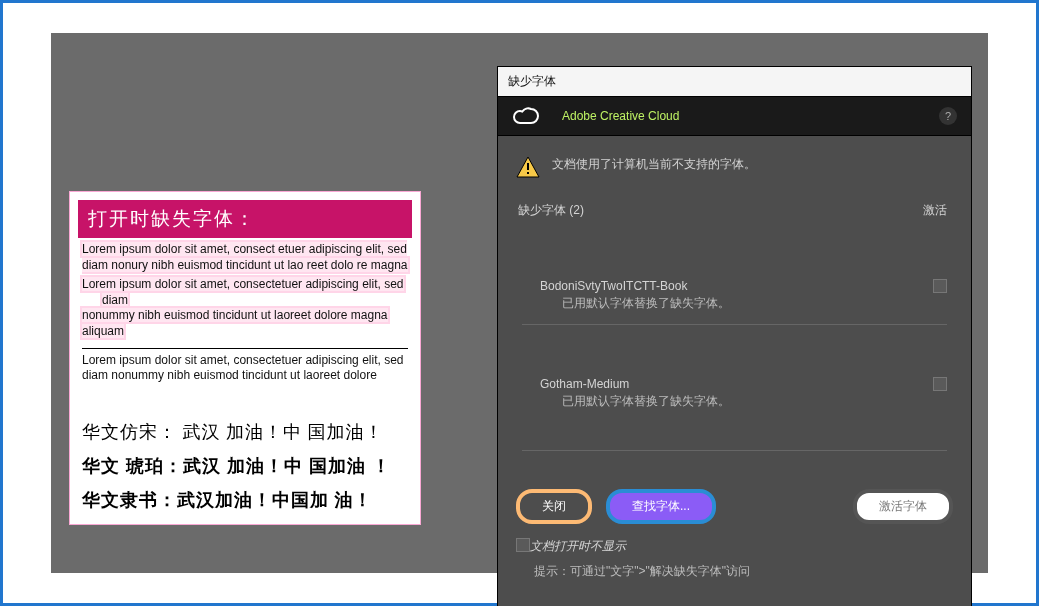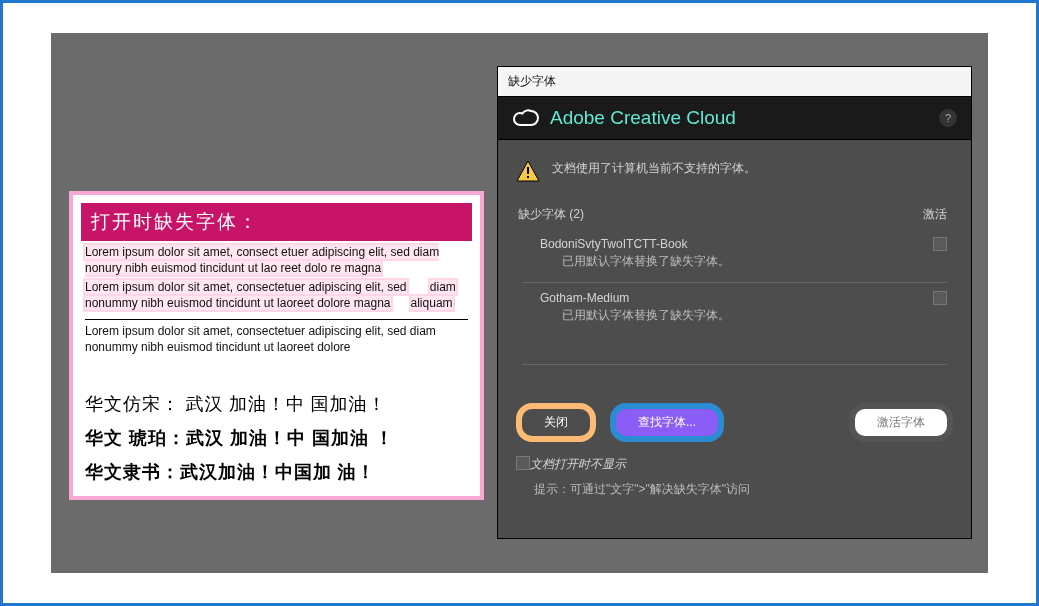--- a/index.html
+++ b/index.html
@@ -19,23 +19,23 @@
   left: 48px;
   top: 30px;
   right: 48px;
   bottom: 30px;
   background: #6b6b6b;
 }
 .doc {
   position: absolute;
   left: 18px;
   top: 158px;
-  width: 415px;
+  width: 352px;
   background: #fff;
-  border: 4px solid #f9a8d4;
+  border: 1px solid #f9a8d4;
 }
 .doc-inner { padding: 8px 8px 12px 8px; }
 .doc-title {
   background: #c71368;
   color: #fff;
   font-size: 19px;
   padding: 6px 10px;
   font-family: "STKaiti", "KaiTi", serif;
   letter-spacing: 2px;
 }
@@ -83,21 +83,21 @@
 }
 .cc-bar {
   background: #1a1a1a;
   padding: 10px 14px;
   display: flex;
   align-items: center;
   gap: 10px;
   border-bottom: 1px solid #000;
 }
 .cc-logo svg { display:block; }
-.cc-text { color: #5eead4; font-size: 19px; }
+.cc-text { color: #bef264; font-size: 12px; margin-left: 12px; }
 .help-badge {
   margin-left: auto;
   width: 18px; height: 18px; border-radius: 50%;
   background: #333; color: #aaa;
   display: flex; align-items:center; justify-content:center;
   font-size: 11px;
   cursor: pointer;
 }
 .alert {
   display: flex; gap: 12px; padding: 20px 18px 14px 18px;
@@ -105,20 +105,21 @@
   align-items: flex-start;
 }
 .alert-icon svg { display:block; }
 .modal-head {
   display:flex; justify-content:space-between;
   padding: 10px 24px 8px 20px;
   color: #d4d4d4;
 }
 .font-item {
   padding: 0 24px;
+  margin-top: 46px;
 }
 .font-item .name {
   padding: 6px 0 2px 18px;
   color: #d4d4d4;
   display:flex; justify-content:space-between;
   align-items:center;
 }
 .font-item .sub {
   padding: 0 0 10px 40px;
   color: #bdbdbd;
@@ -134,21 +135,21 @@
 }
 .btn-row {
   display:flex; gap:14px;
   padding: 36px 18px 14px 18px;
   align-items:center;
 }
 .btn {
   border-radius: 16px;
   padding: 5px 22px;
   font-size: 12px;
-  border: 6px solid #fdba74;
+  border: 4px solid #fdba74;
   cursor: pointer;
   color: #fff;
   background: transparent;
 }
 .btn.blue { background: #8b5cf6; border-color:#2a8dd4; }
 .btn.ghost-disabled {
   margin-left:auto;
   color:#777; border-color:#555;
   background:#ffffff;
   cursor: default;

